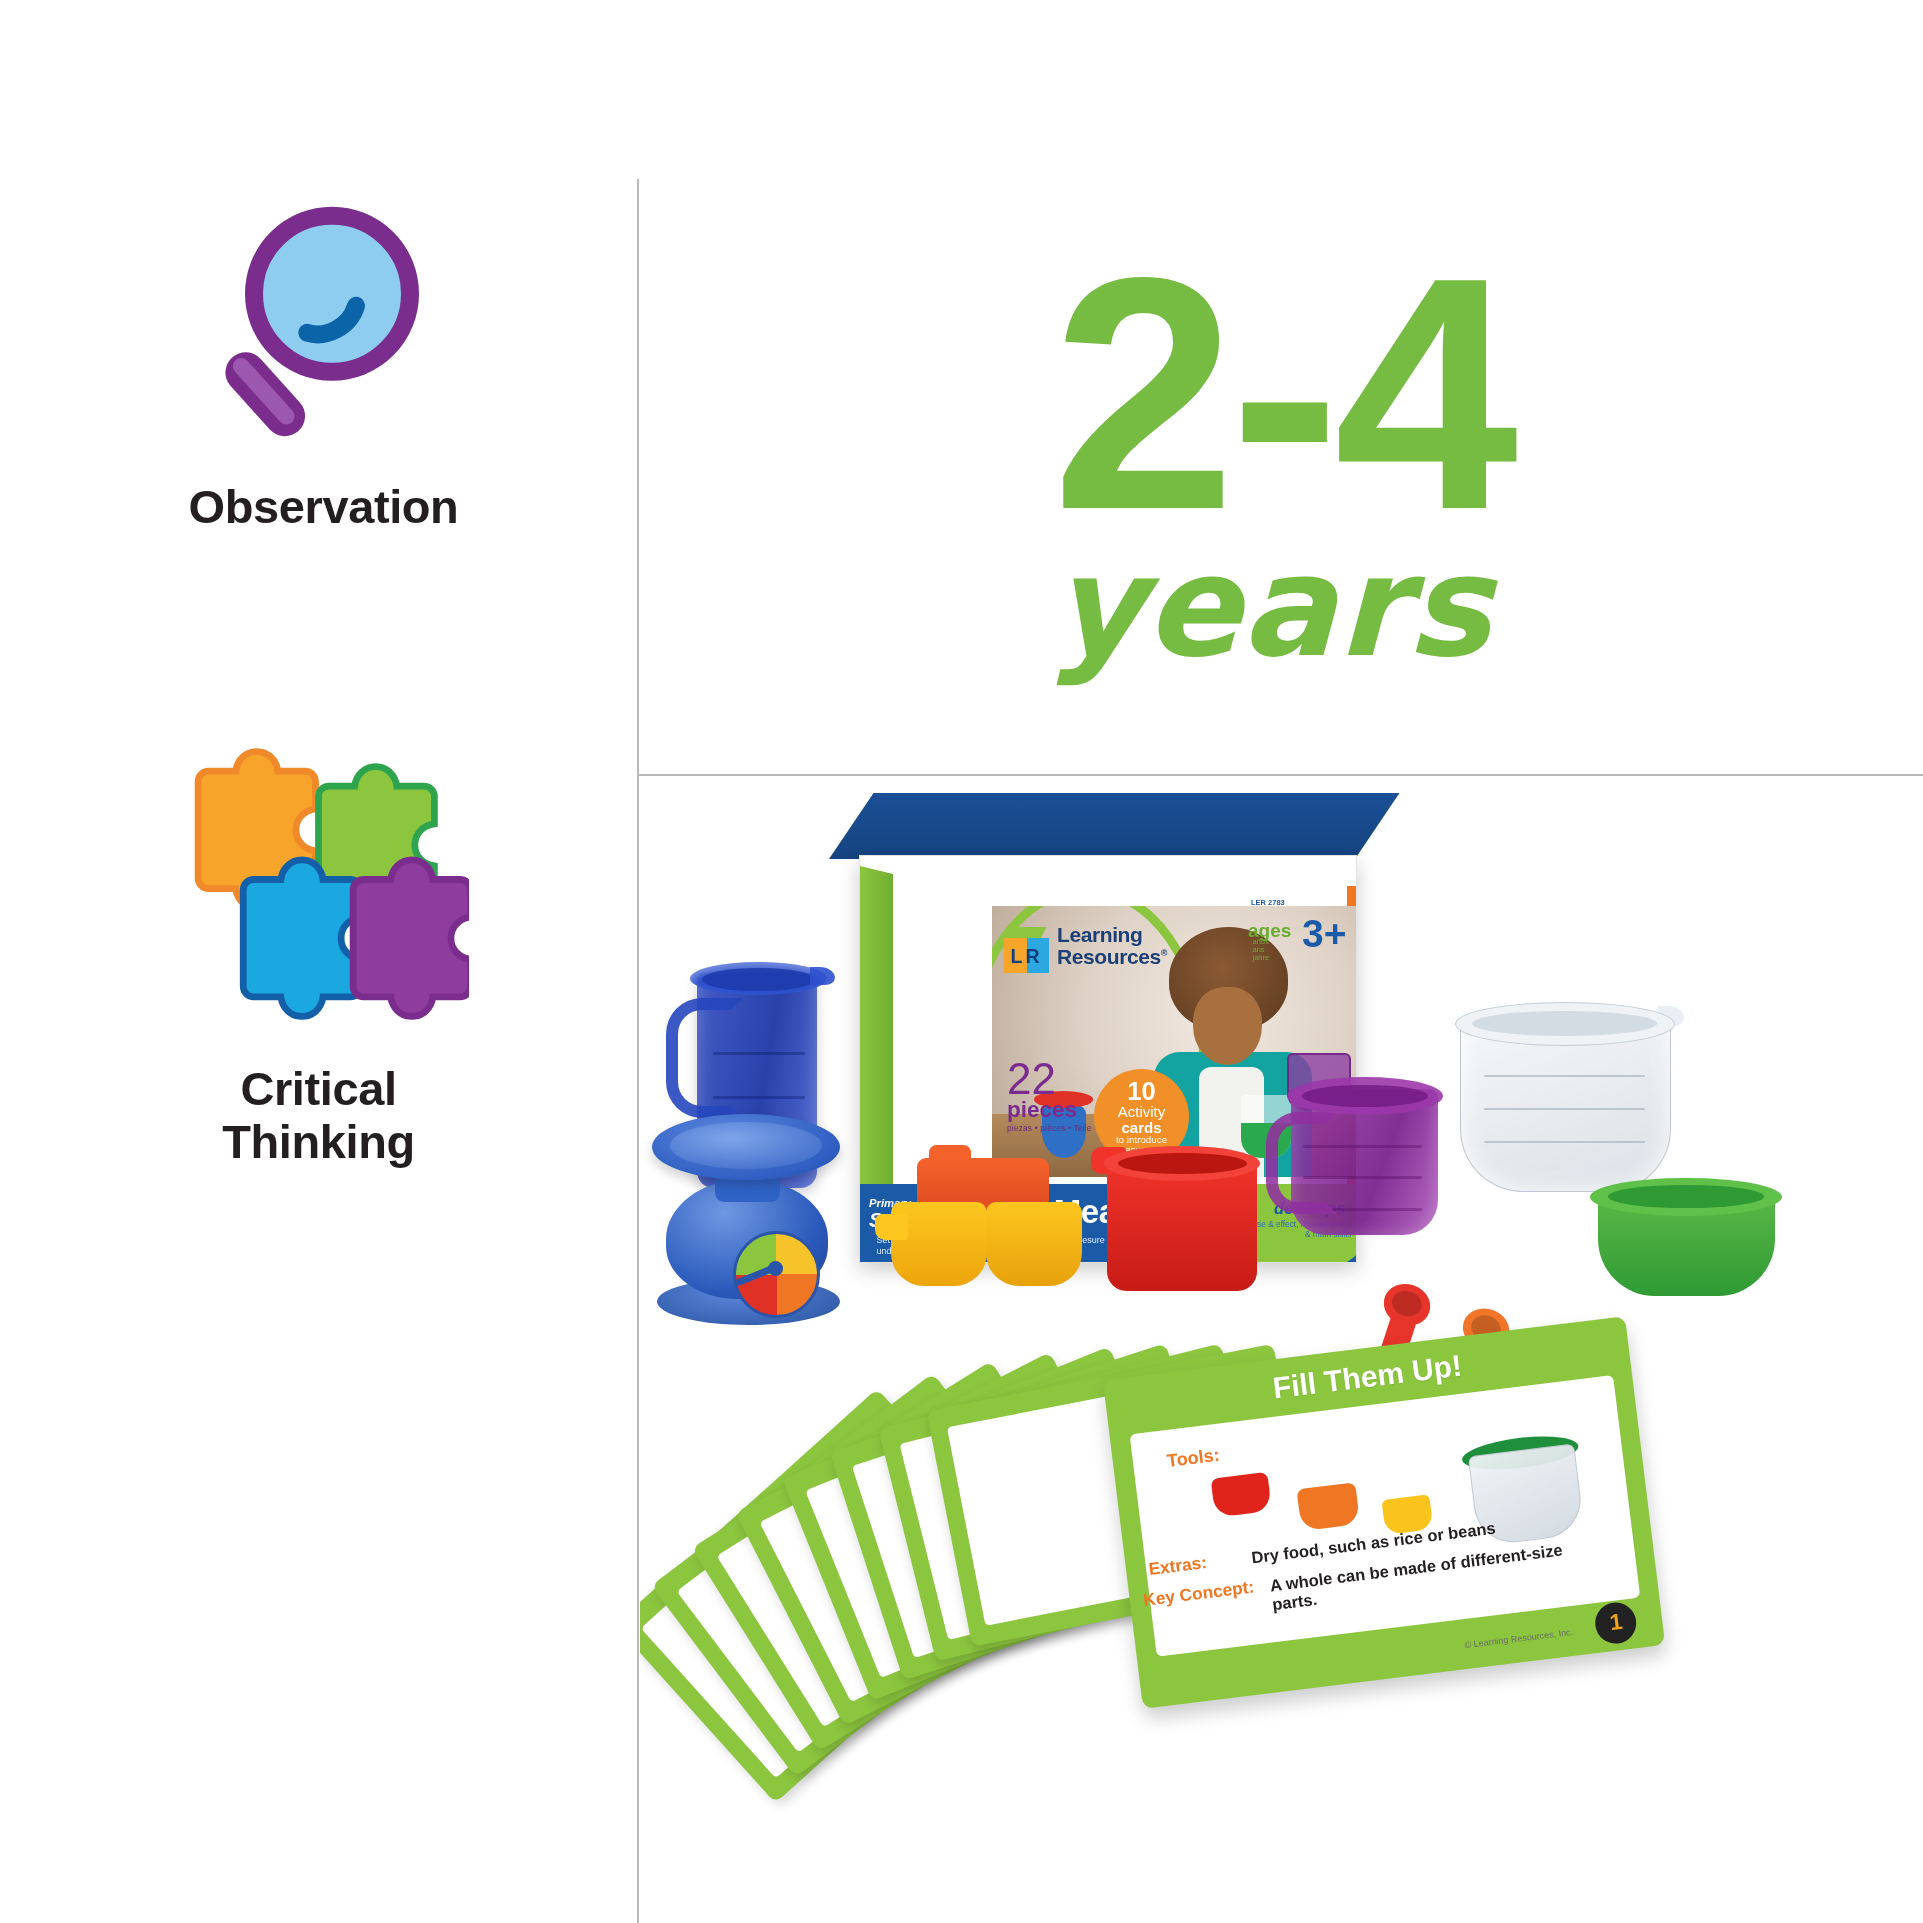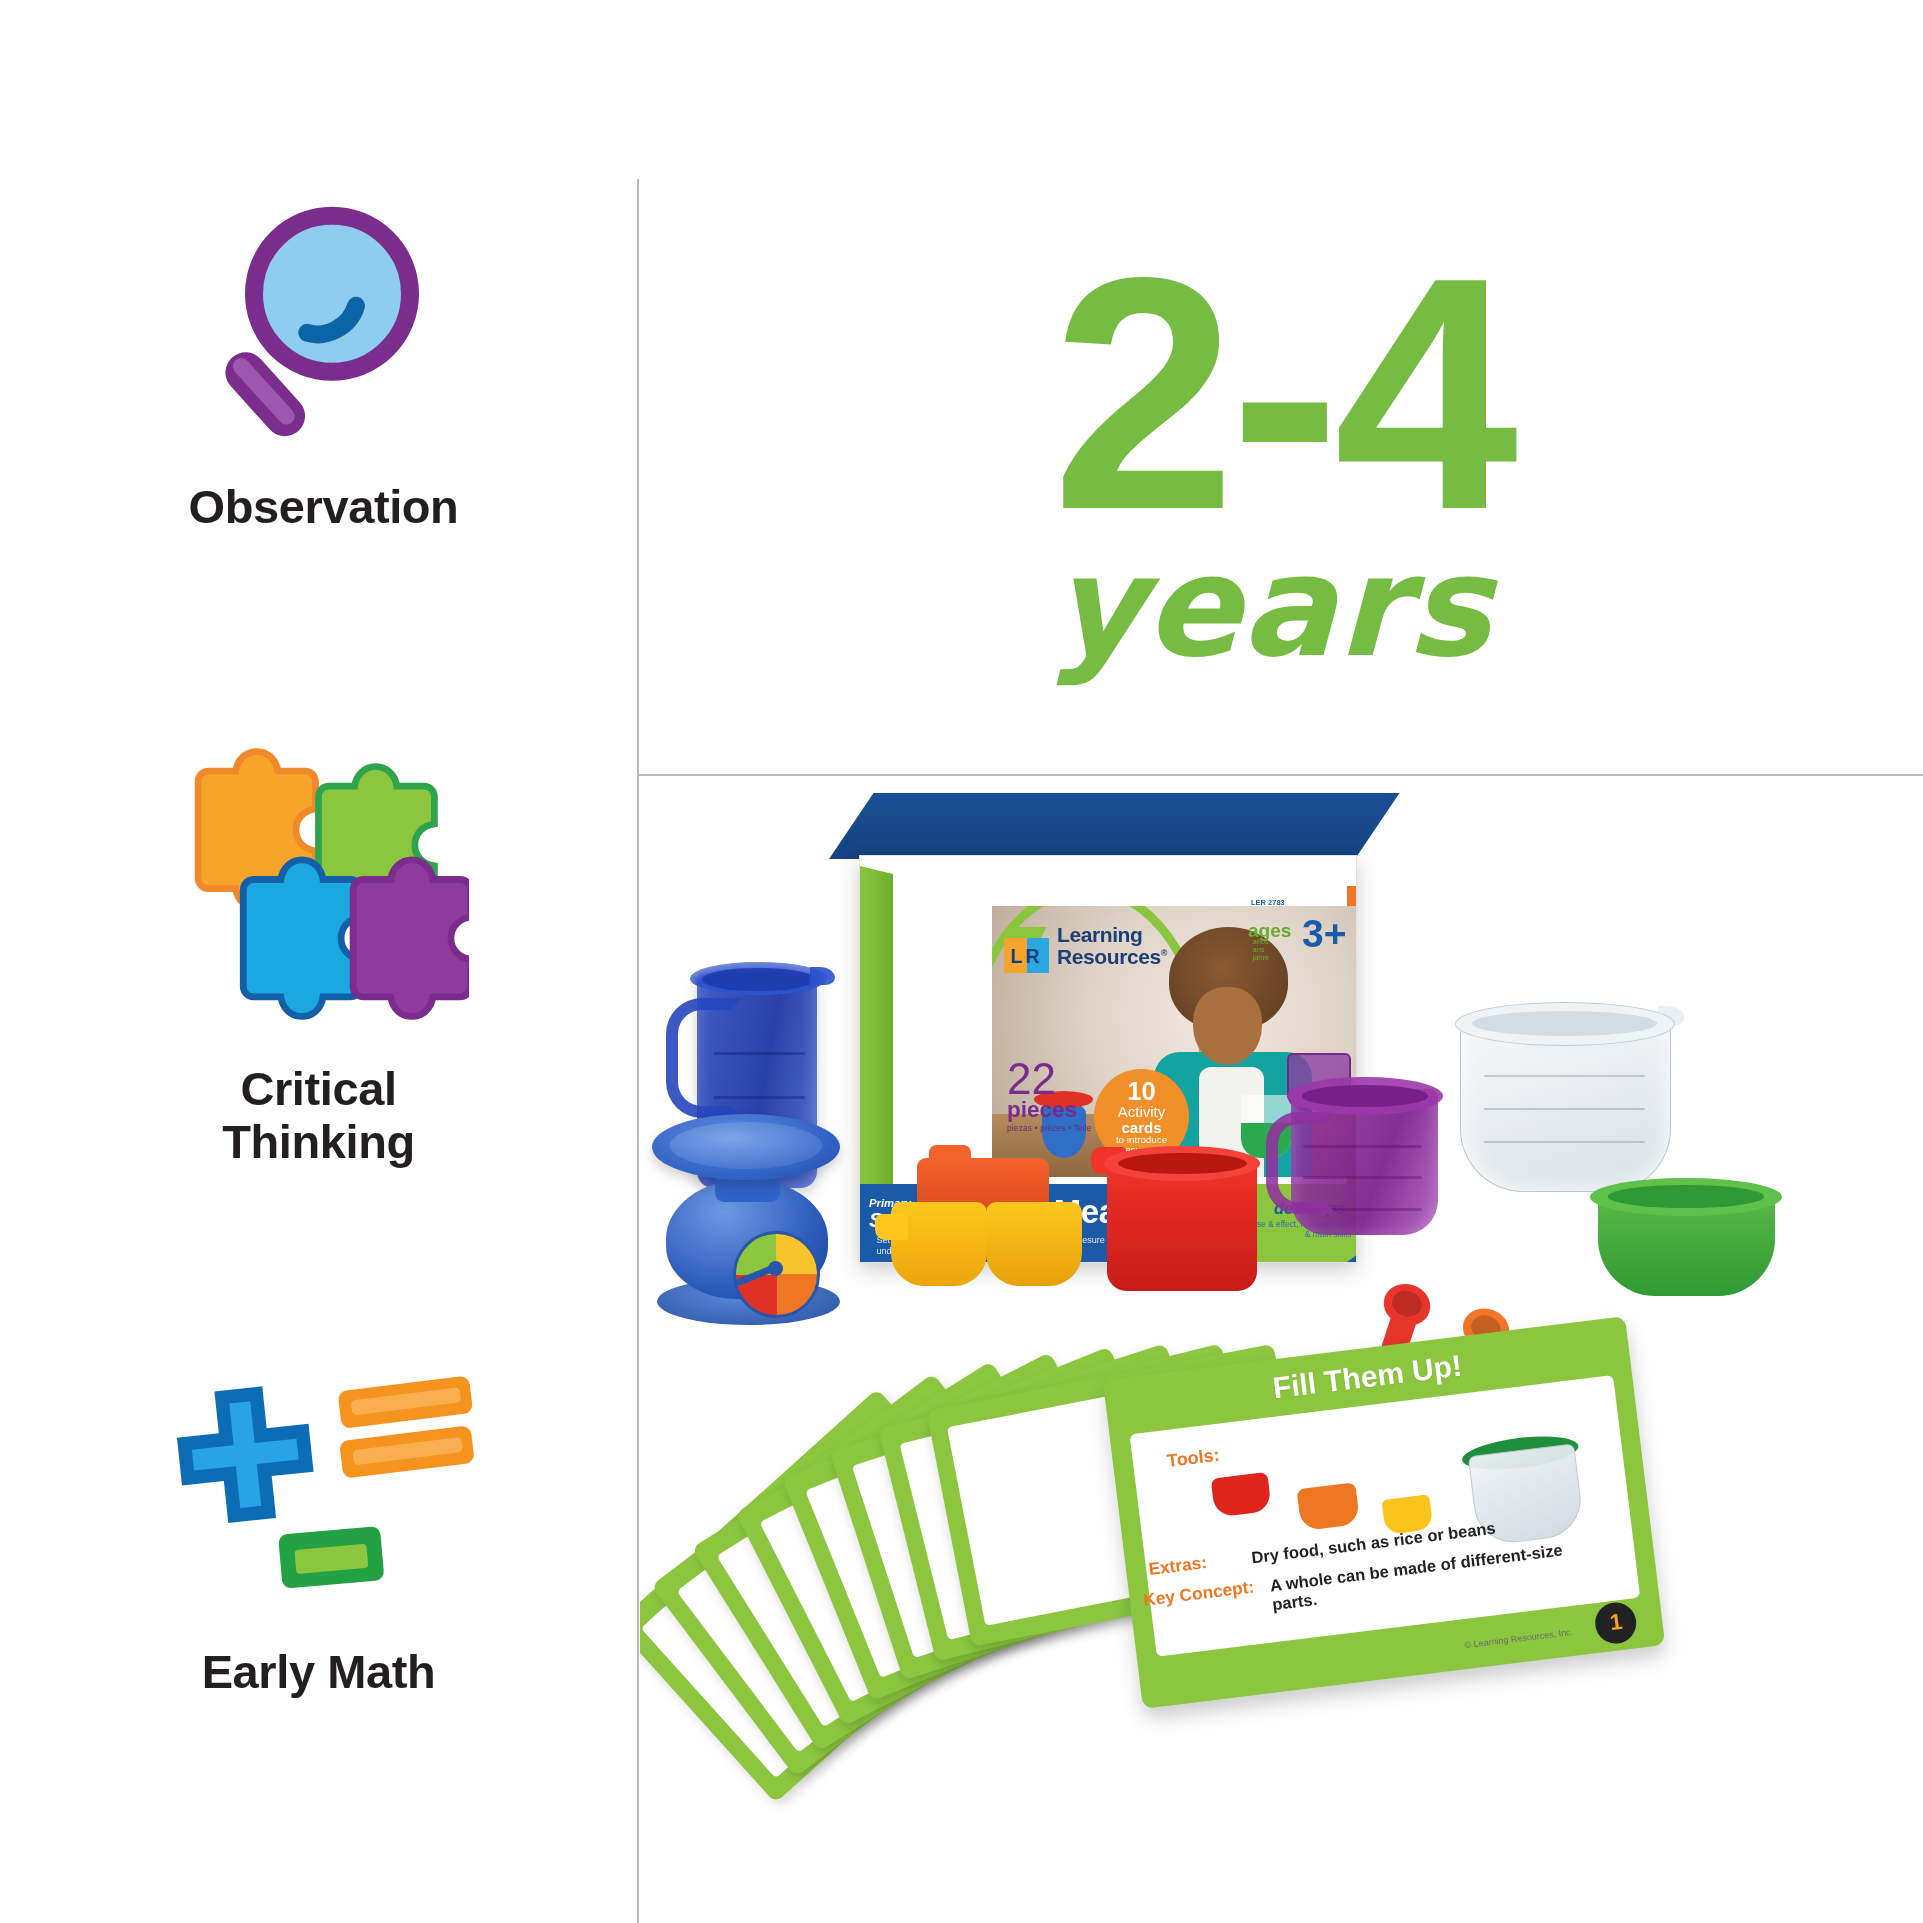--- a/index.html
+++ b/index.html
@@ -606,46 +606,20 @@
                    C356 380 344 390 330 390 C316 390 304 380 302 364
                    L266 364 C258 364 252 358 252 350 Z" fill="#8E3D9E" stroke="#7B2D8E" stroke-width="9" transform="translate(-6,-16)"></path>
         </svg>
       </span>
       <span class="skill-label">
         <span>Critical</span><br>
         <span>Thinking</span>
       </span>
     </div>
 
-    <div class="skill skill-3">
-      <span class="skill-icon">
-        <svg width="316" height="248" viewBox="0 0 420 330">
-
-          <g transform="rotate(-6 110 120)">
-            <path d="M78 50 L142 50 L142 106 L198 106 L198 170 L142 170 L142 226 L78 226
-                     L78 170 L22 170 L22 106 L78 106 Z" fill="#0C6DB5" rx="14"></path>
-            <path d="M96 68 L124 68 L124 124 L180 124 L180 152 L124 152 L124 208 L96 208
-                     L96 152 L40 152 L40 124 L96 124 Z" fill="#29A3E8"></path>
-          </g>
-
-          <g transform="rotate(-7 320 110)">
-            <rect x="242" y="44" width="176" height="50" rx="12" fill="#F6921E"></rect>
-            <rect x="258" y="58" width="146" height="20" rx="6" fill="#F9AE4F"></rect>
-            <rect x="236" y="110" width="176" height="50" rx="12" fill="#F6921E"></rect>
-            <rect x="252" y="124" width="146" height="20" rx="6" fill="#F9AE4F"></rect>
-          </g>
-
-          <g transform="rotate(-5 210 272)">
-            <rect x="158" y="240" width="136" height="72" rx="12" fill="#22A145"></rect>
-            <rect x="178" y="262" width="96" height="32" rx="5" fill="#8CC63F"></rect>
-          </g>
-        </svg>
-      </span>
-      <span class="skill-label">Early Math</span>
-    </div>
   </div>
 
   <div class="age-panel">
     <div class="age-range">2-4</div>
     <div class="age-unit">years</div>
   </div>
 
   <div class="product-panel">
 
     <div class="prod-box">

